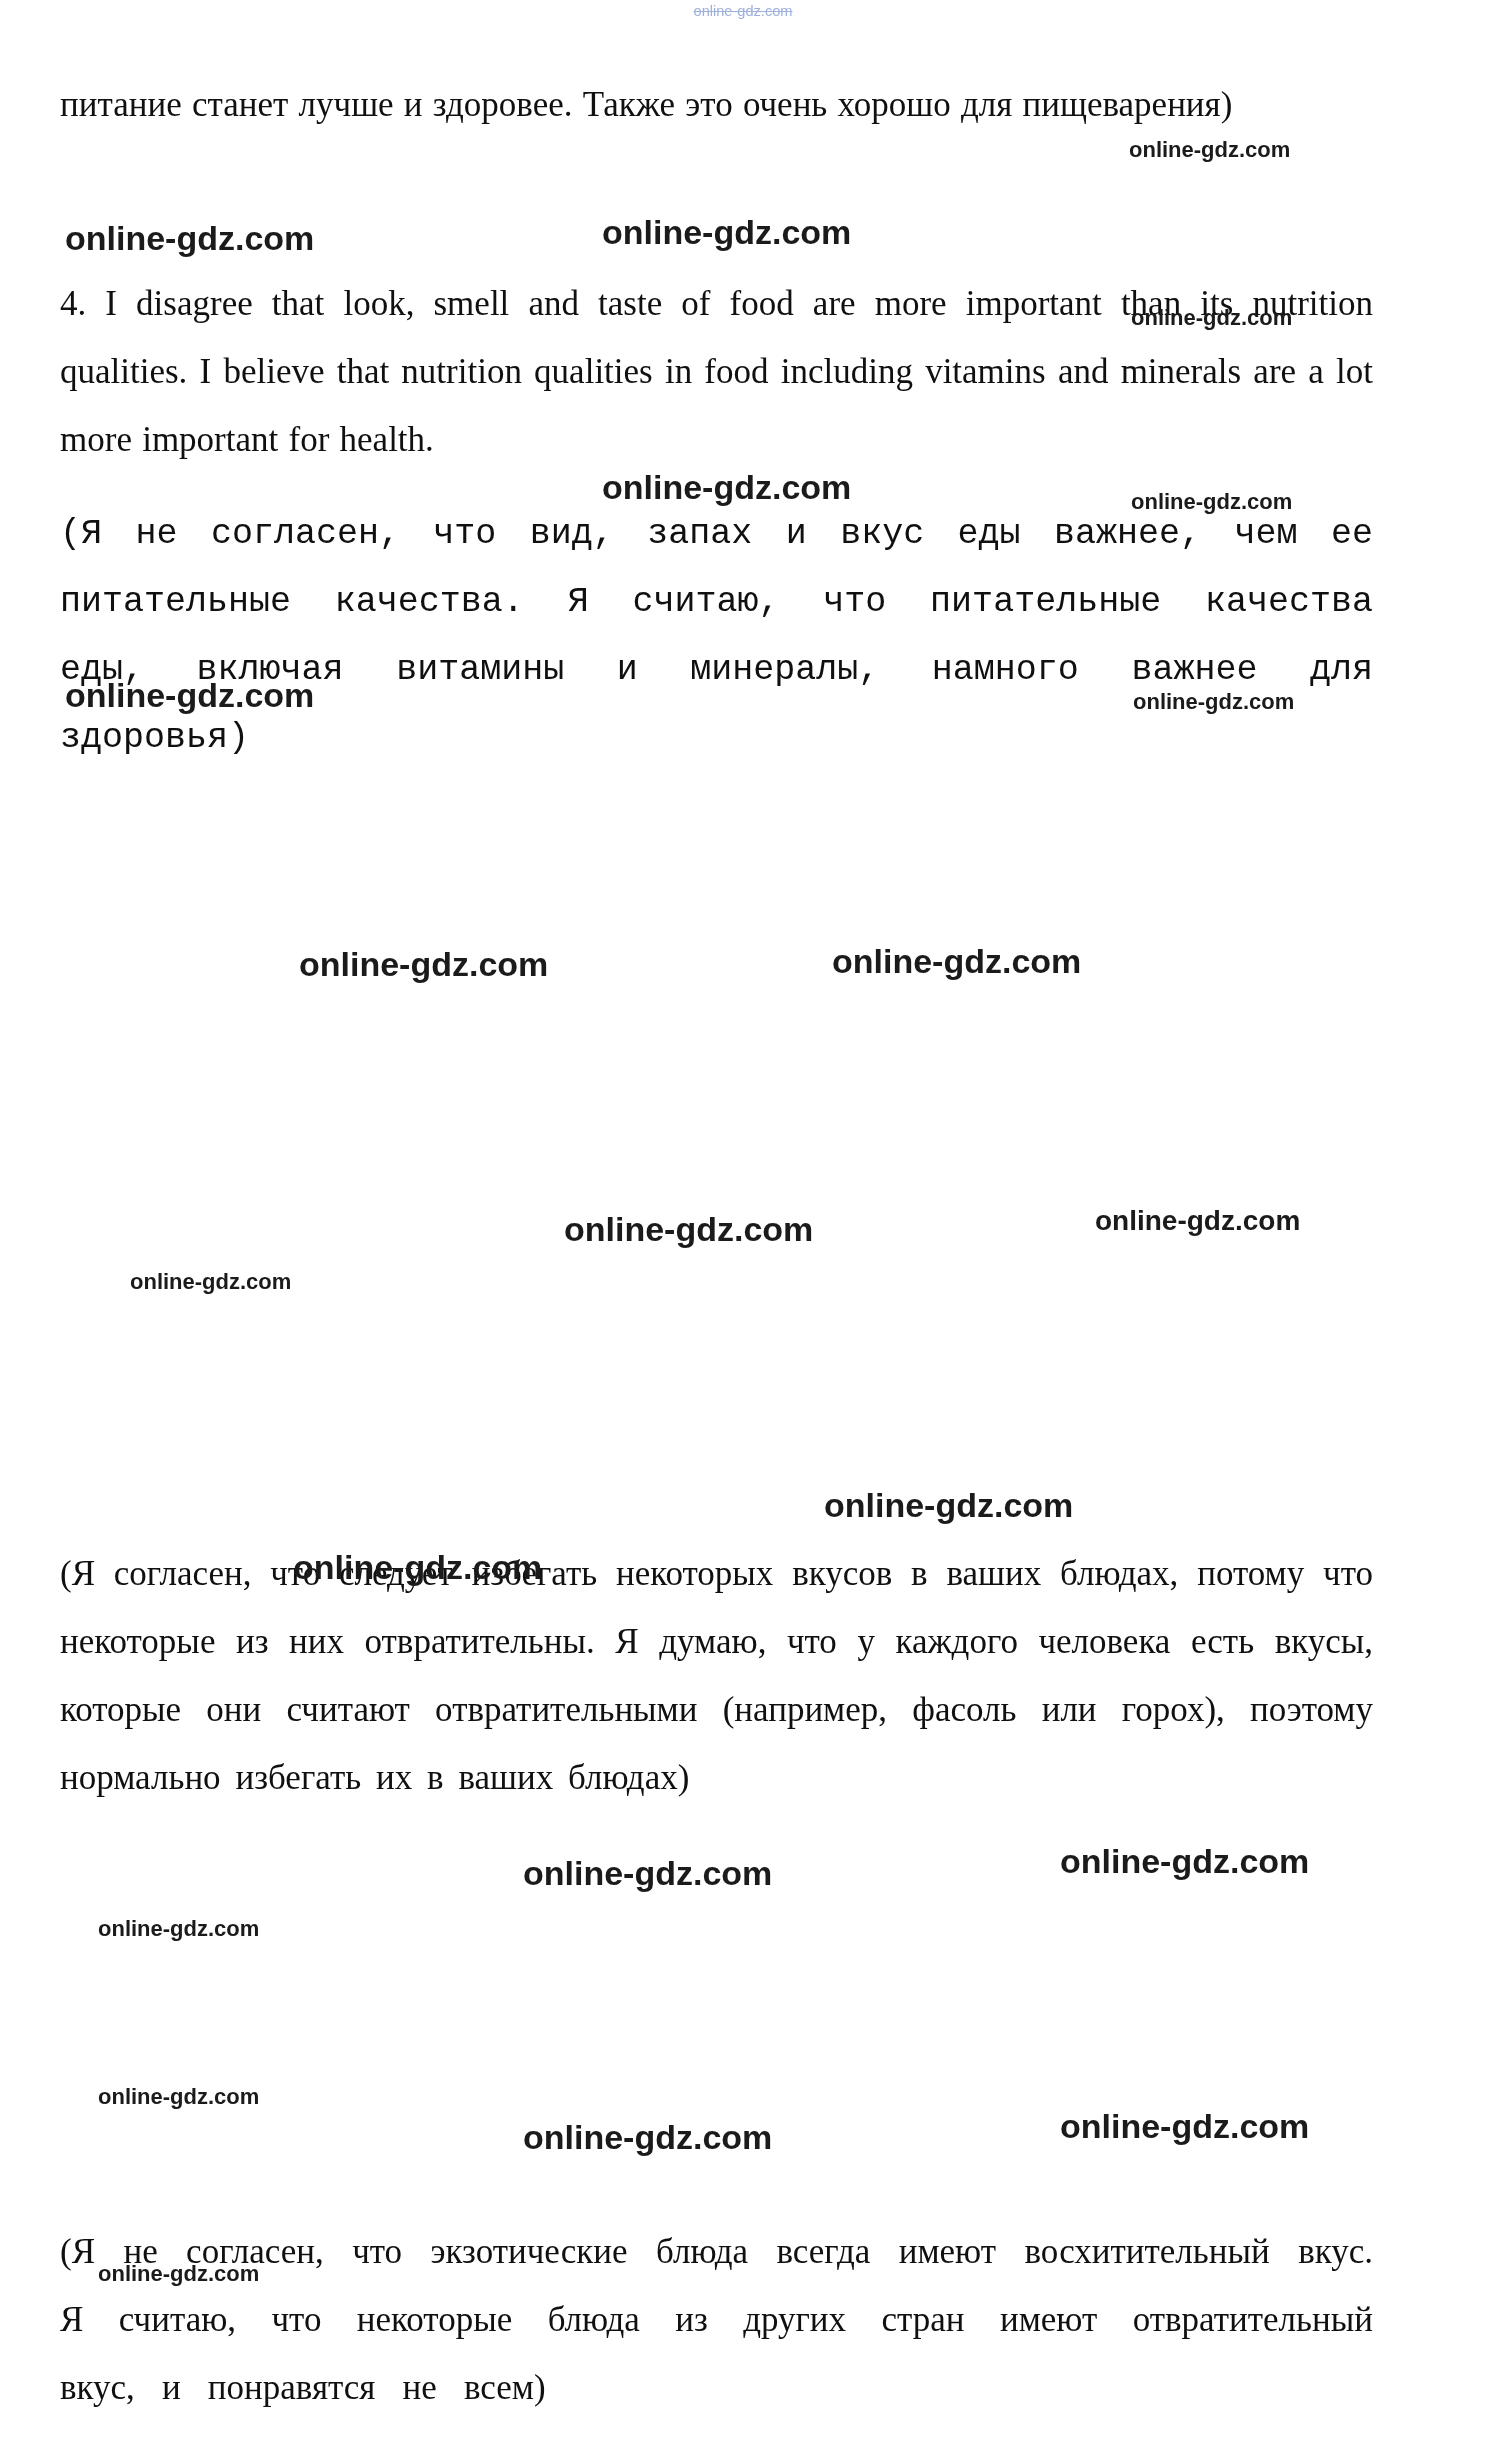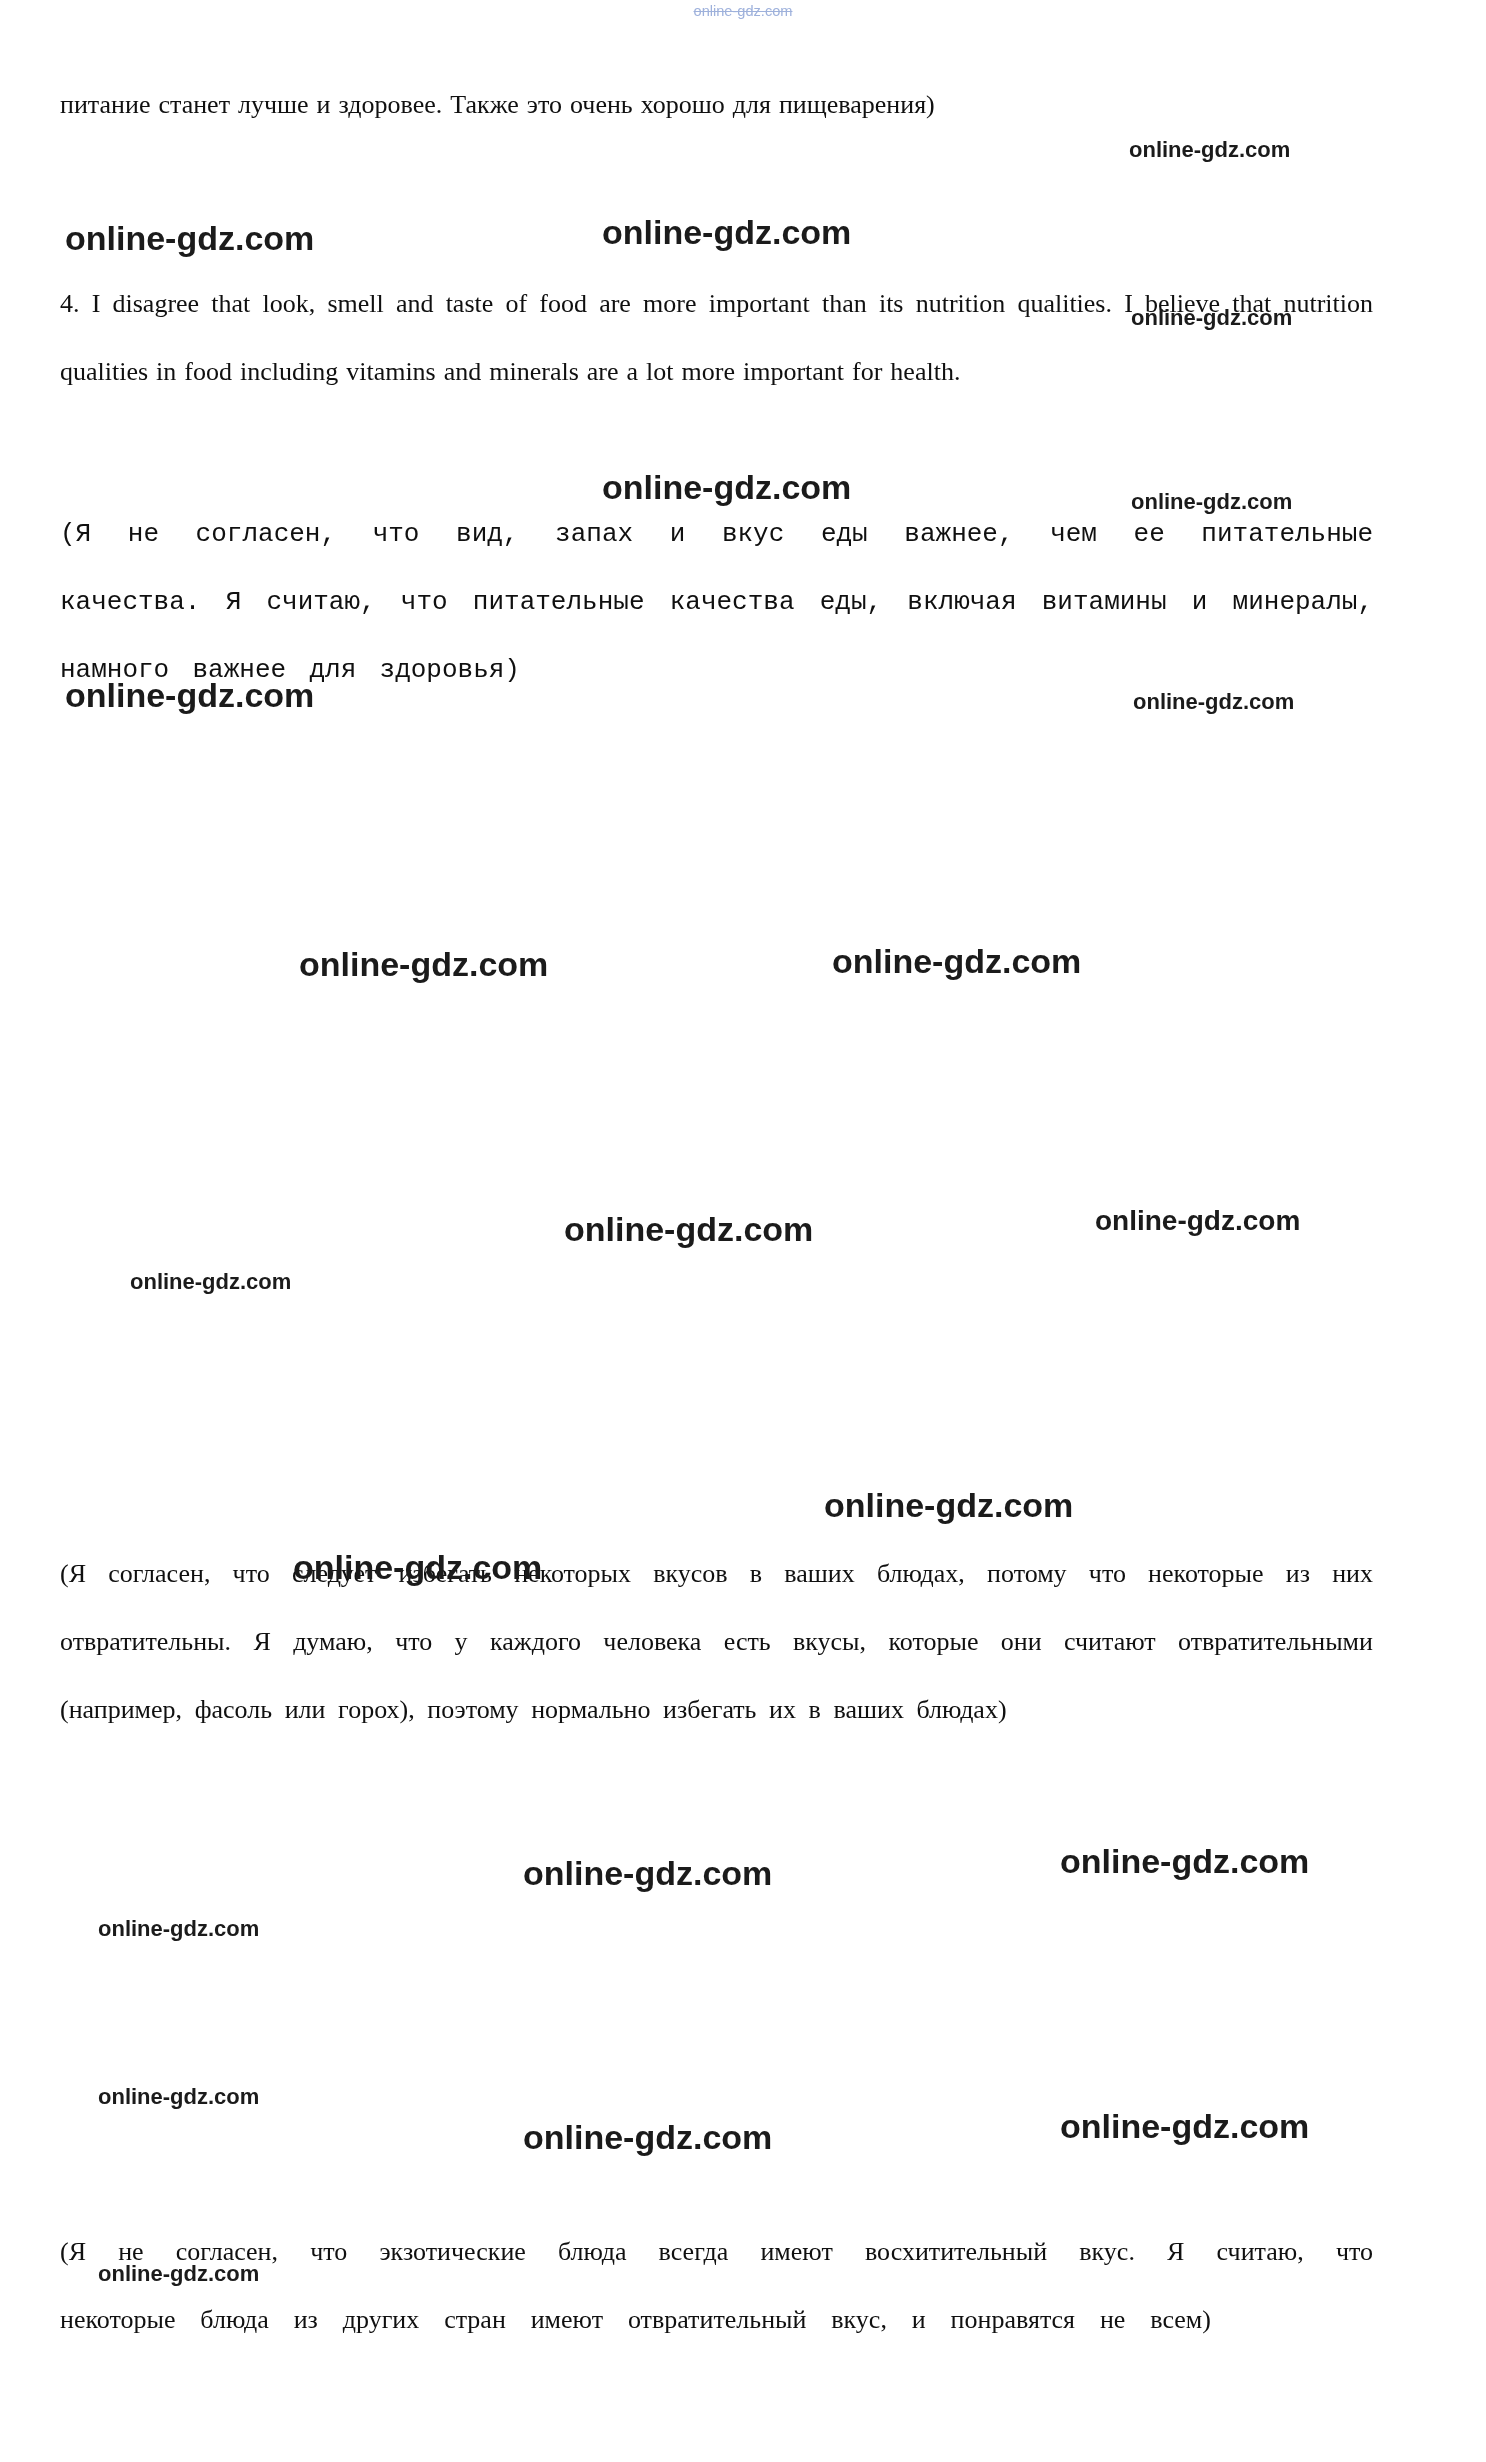--- a/index.html
+++ b/index.html
@@ -10,21 +10,21 @@
     height: 2462px;
     background: #ffffff;
     overflow: hidden;
     font-family: "Liberation Serif", serif;
     color: #101010;
   }
   .para {
     position: absolute;
     left: 60px;
     width: 1313px;
-    font-size: 26px;
+    font-size: 35px;
     line-height: 68px;
     text-align: justify;
     text-align-last: left;
     word-spacing: 1.5px;
   }
   .p-intro   { top: 71px; }
   .p-4en     { top: 270px; }
   .p-4ru     { top: 500px; word-spacing: 7.7px; font-family: Liberation Mono, monospace; }
   .p-5en     { top: 738px; }
   .p-5ru     { top: 991px; word-spacing: 7.7px; }

